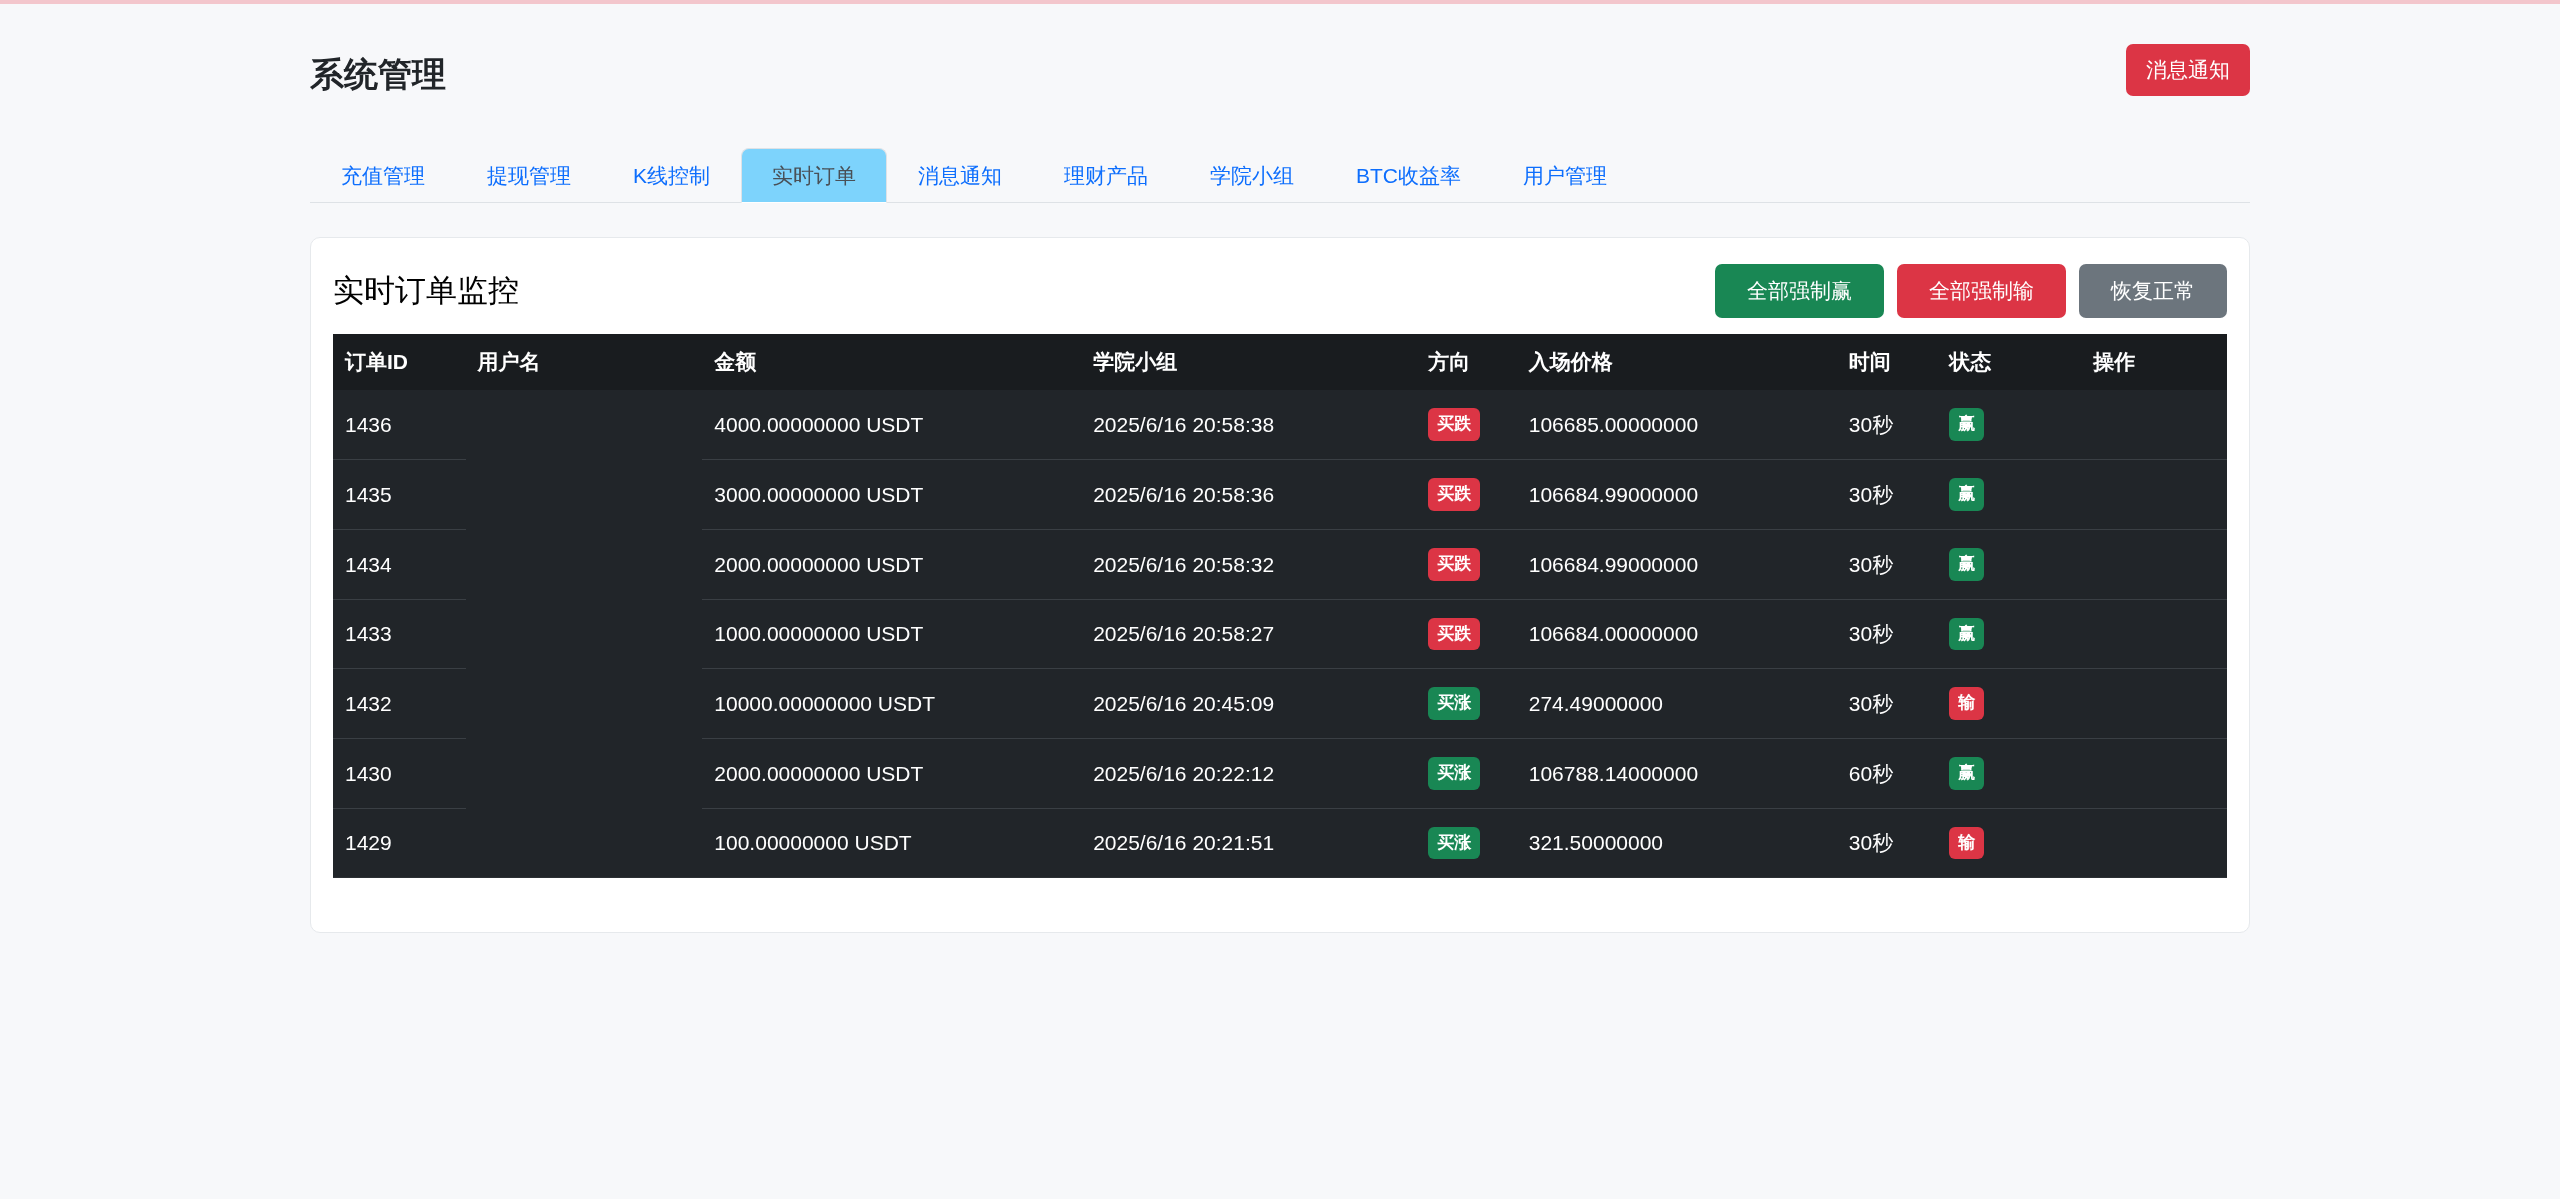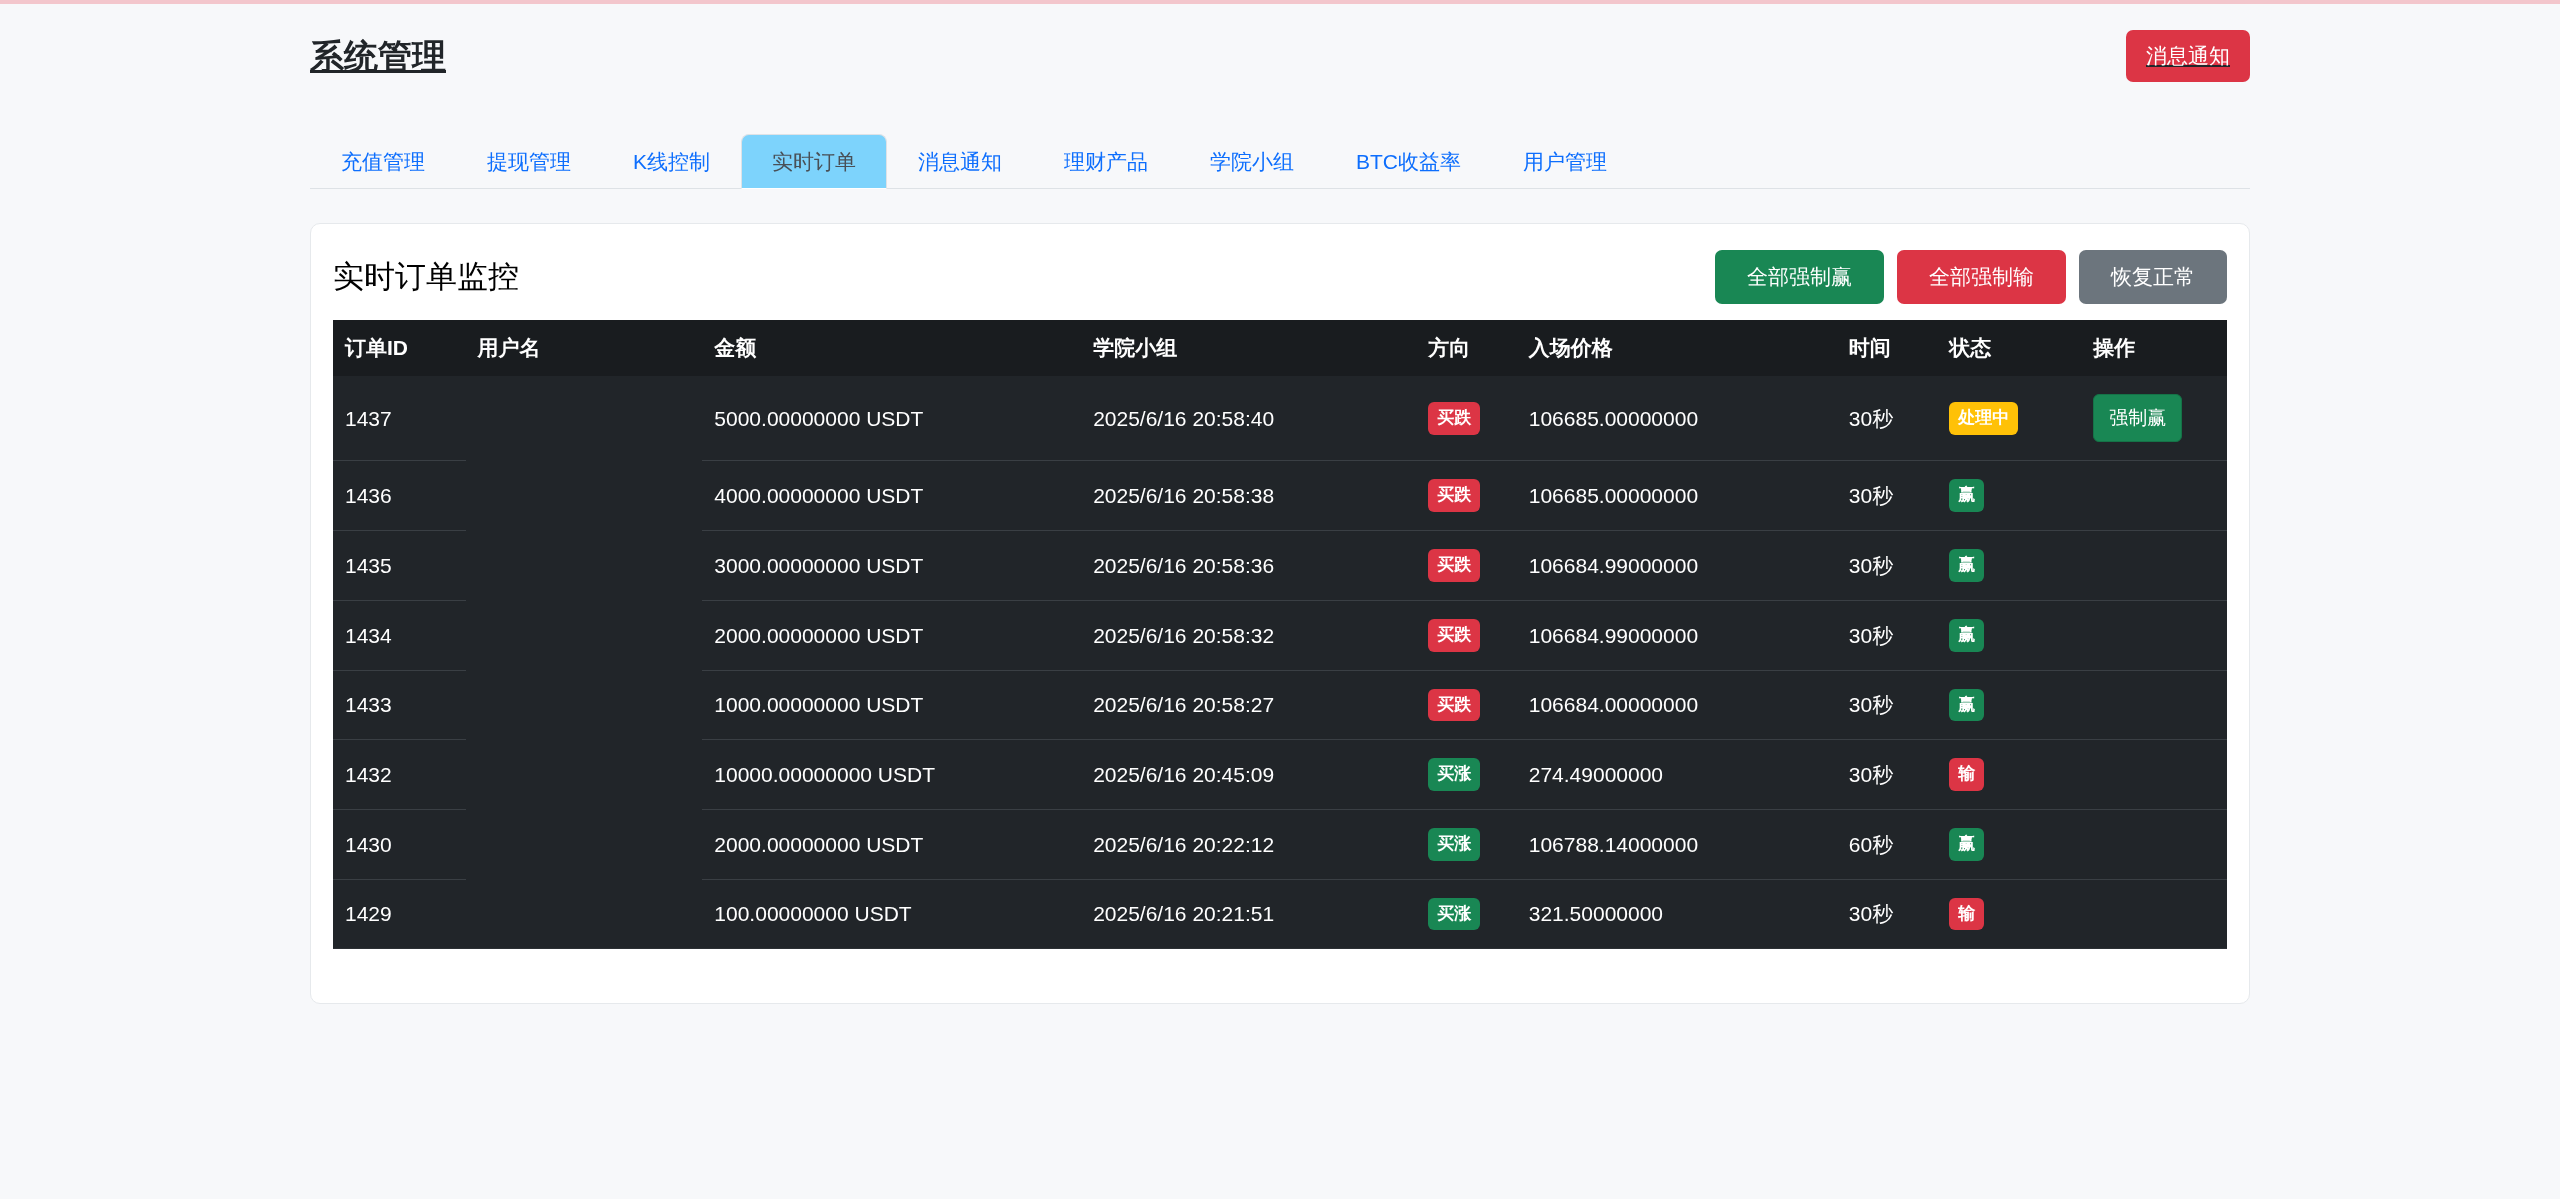--- a/index.html
+++ b/index.html
@@ -19,23 +19,22 @@
     background: var(--page-bg);
     font-family: "Liberation Sans", "DejaVu Sans", sans-serif;
     color: #212529;
     overflow: hidden;
   }
   .top-accent { width: 100%; height: 4px; background: var(--pink); }
   .container { margin: 0 310px; width: 1940px; }
 
   
   .page-header {
-    display: flex; justify-content: space-between; align-items: center;
-    margin-top: 26px;
-    text-decoration: underline;
+    display: flex; justify-content: space-between; align-items: flex-end;
+    margin-top: 40px;
   }
   .page-title { font-size: 34px; font-weight: 600; color: #212529; line-height: 1.3; }
   .btn { border: none; cursor: pointer; color: #fff; border-radius: 7px; font-family: inherit; }
   .btn-logout { background: var(--red); font-size: 21px; padding: 12px 20px; }
 
   
   .tabs {
     display: flex; align-items: flex-end;
     margin-top: 52px; margin-bottom: 34px;
     border-bottom: 1px solid #dee2e6;
@@ -152,31 +151,20 @@
             <th>学院小组</th>
             <th>方向</th>
             <th>入场价格</th>
             <th>时间</th>
             <th>状态</th>
             <th>操作</th>
           </tr>
       </thead>
       <tbody>
           <tr>
-            <td>1437</td>
-            <td></td>
-            <td>5000.00000000 USDT</td>
-            <td>2025/6/16 20:58:40</td>
-            <td><span class="badge red">买跌</span></td>
-            <td>106685.00000000</td>
-            <td>30秒</td>
-            <td><span class="badge yellow">处理中</span></td>
-            <td><button class="btn-force">强制赢</button></td>
-          </tr>
-          <tr>
             <td>1436</td>
             <td></td>
             <td>4000.00000000 USDT</td>
             <td>2025/6/16 20:58:38</td>
             <td><span class="badge red">买跌</span></td>
             <td>106685.00000000</td>
             <td>30秒</td>
             <td><span class="badge green">赢</span></td>
             <td></td>
           </tr>

